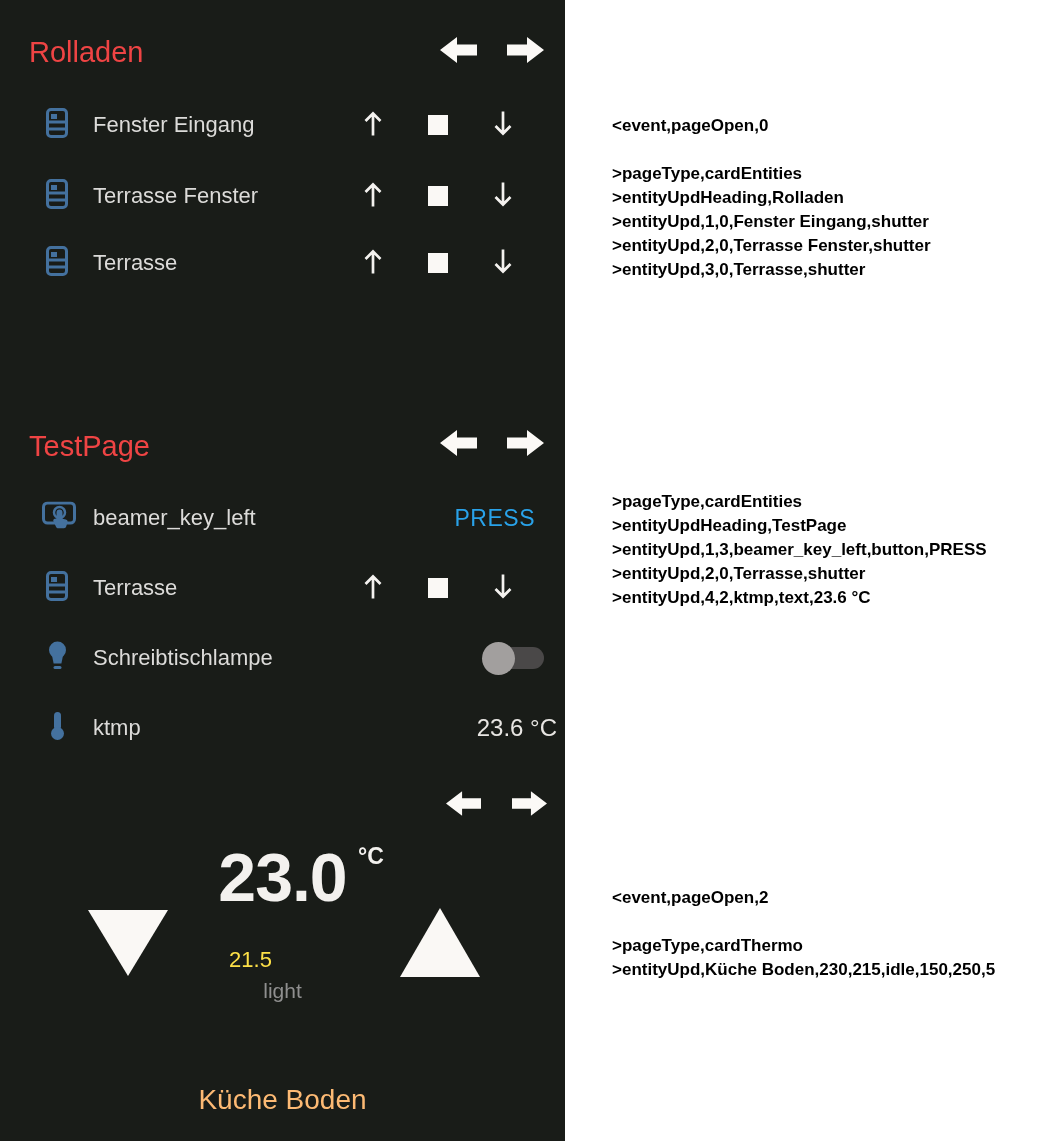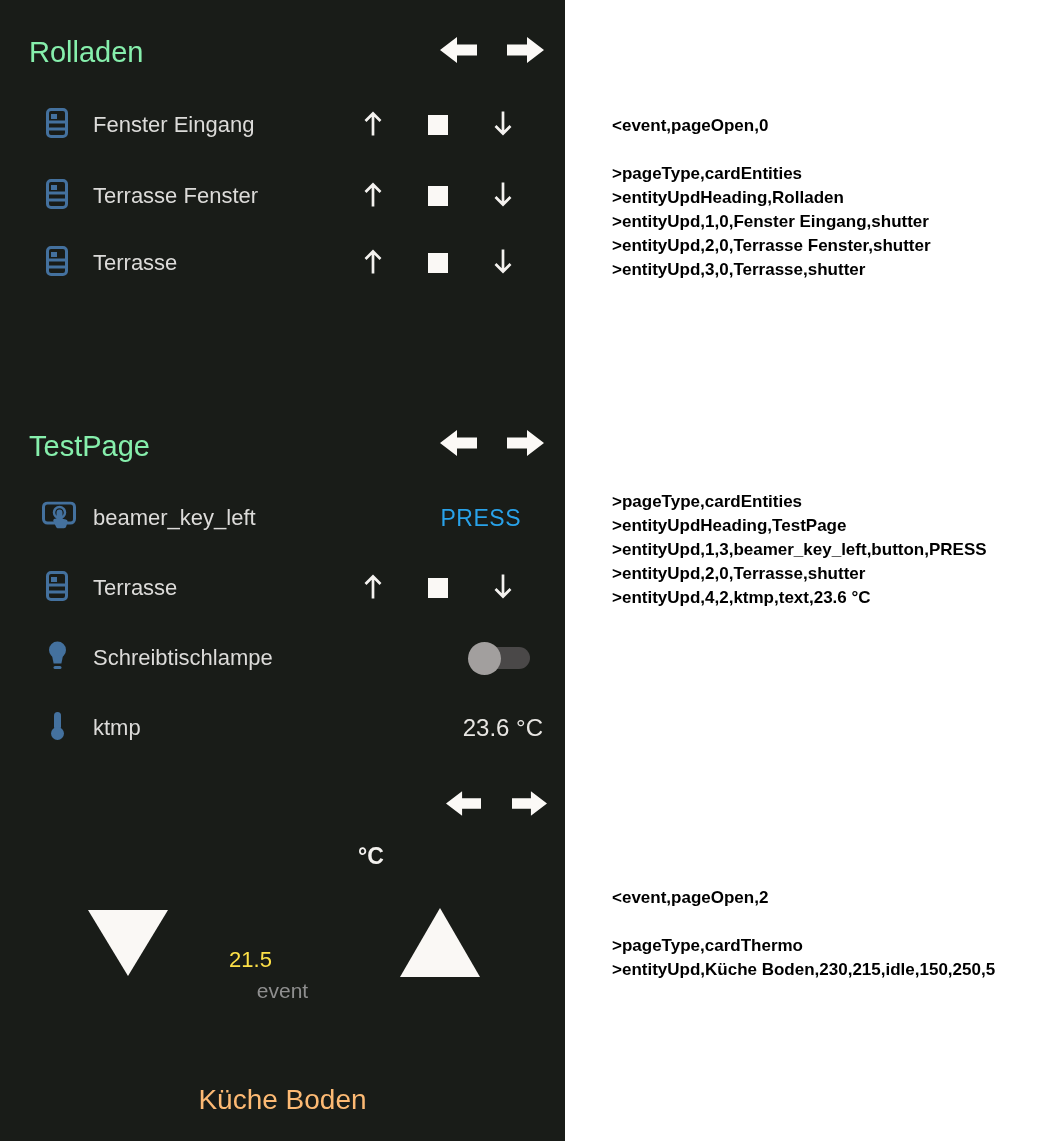--- a/index.html
+++ b/index.html
@@ -2,25 +2,25 @@
 <html><head>
 <meta charset="utf-8">
 <style>
   html,body { margin:0; padding:0; background:#ffffff; }
   .stage { position:relative; width:1045px; height:1141px; background:#ffffff;
            font-family:"Liberation Sans", sans-serif; overflow:hidden; }
 
   
   .panel { position:absolute; left:0; top:0; width:565px; height:1141px; background:#191c18; }
 
-  .heading { position:absolute; left:29px; font-size:29px; color:#86efac; font-weight:400; }
+  .heading { position:absolute; left:29px; font-size:29px; color:#ef4444; font-weight:400; }
 
   .nav-btn { position:absolute; width:37px; height:30px; padding:0; border:none; background:transparent; cursor:pointer; }
 
-  .row { position:absolute; left:0; width:565px; height:60px; }
+  .row { position:absolute; left:0; width:565px; height:60px;padding-left:14px; }
   .row .icon  { position:absolute; top:50%; transform:translateY(-50%); }
   .row .label { position:absolute; left:93px; top:50%; transform:translateY(-50%);
                 font-size:22px; color:#dcdbd9; white-space:nowrap; }
 
   .ctl { position:absolute; top:50%; transform:translateY(-50%); padding:0; border:none; background:transparent; cursor:pointer; }
   .ctl-up   { left:361px; }
   .ctl-stop { left:428px; width:20px; height:20px; background:#faf8f5; }
   .ctl-down { left:491px; }
 
   .press-btn { position:absolute; right:38px; top:50%; transform:translateY(-50%);
@@ -214,39 +214,40 @@
       </span>
     </button>
     <button class="nav-btn" style="left:512px; top:789px; width:35px; height:29px;">
       <span>
         <svg width="35" height="29" viewBox="0 0 37 30">
             <polygon points="37,15 20,2 20,9.5 0,9.5 0,20.5 20,20.5 20,28" fill="#fbf9f6"></polygon>
           </svg>
       </span>
     </button>
 
+    <div class="temp-current">23.0</div>
     <span class="temp-unit">°C</span>
 
     <button class="tri-btn" style="left:88px; top:910px;">
       <span>
         <svg width="80" height="66" viewBox="0 0 80 66">
             <polygon points="0,0 80,0 40,66" fill="#faf8f5"></polygon>
           </svg>
       </span>
     </button>
     <button class="tri-btn" style="left:400px; top:908px;">
       <span>
         <svg width="80" height="69" viewBox="0 0 80 69">
             <polygon points="40,0 80,69 0,69" fill="#faf8f5"></polygon>
           </svg>
       </span>
     </button>
 
     <div class="temp-target">21.5</div>
-    <div class="temp-state">event</div>
+    <div class="temp-state">light</div>
     <div class="thermo-title">Küche Boden</div>
   </div>
 
   <div class="proto" style="top:78px;margin-top:36px;">
     <div>&lt;event,pageOpen,0</div>
     <div class="gap"></div>
     <div>&gt;pageType,cardEntities</div>
     <div>&gt;entityUpdHeading,Rolladen</div>
     <div>&gt;entityUpd,1,0,Fenster Eingang,shutter</div>
     <div>&gt;entityUpd,2,0,Terrasse Fenster,shutter</div>

